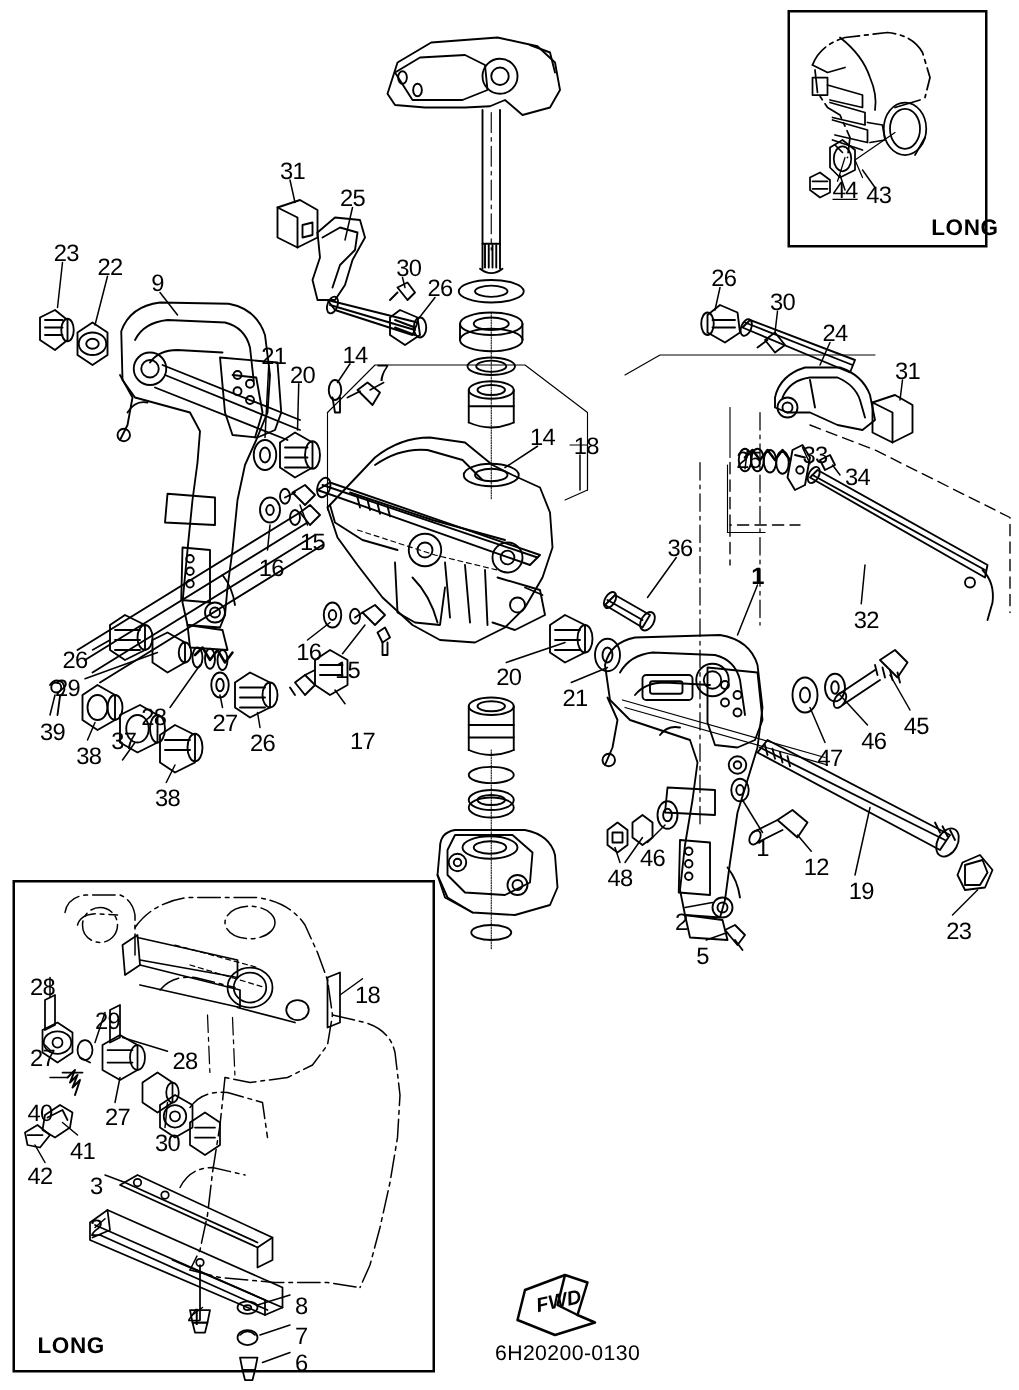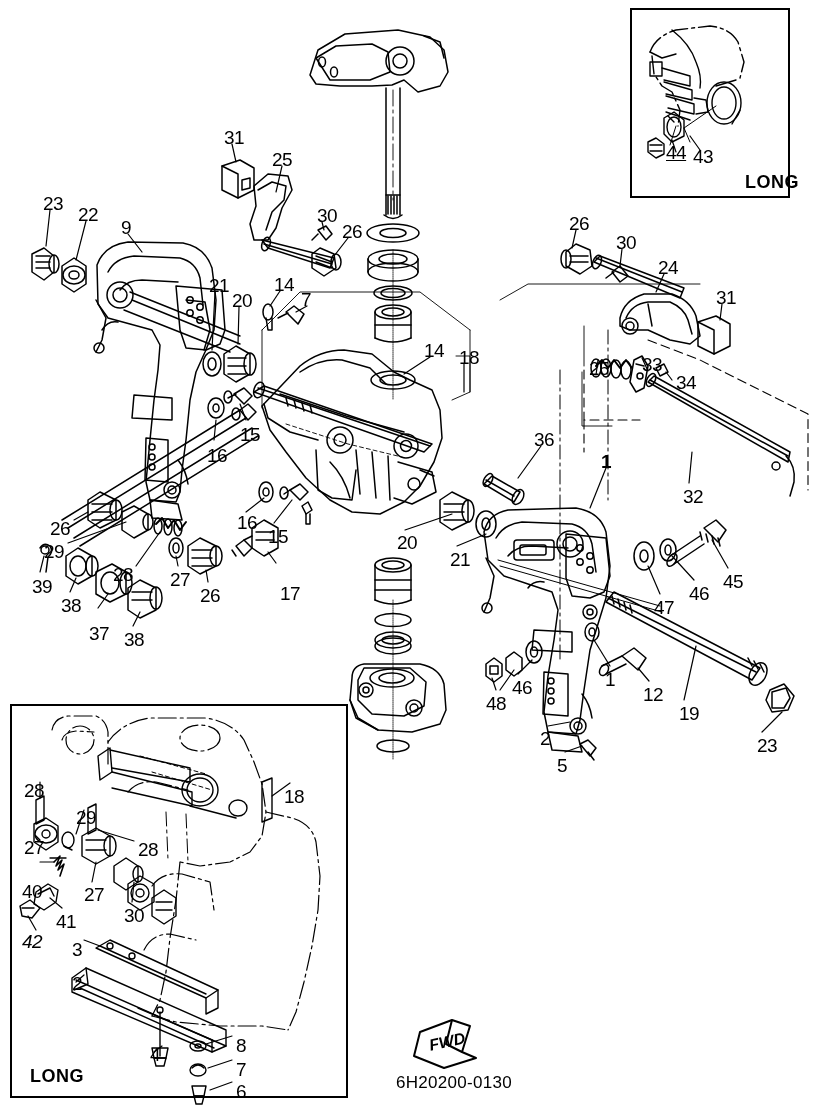--- a/index.html
+++ b/index.html
@@ -655,21 +655,21 @@
       <div class="callout" style="left: 534px; top: 430px;">36</div>
       <div class="callout bold" style="left: 601px; top: 452px;">1</div>
       <div class="callout" style="left: 683px; top: 487px;">32</div>
       <div class="callout" style="left: 50px; top: 519px;">26</div>
       <div class="callout" style="left: 44px; top: 542px;">29</div>
       <div class="callout" style="left: 113px; top: 565px;">28</div>
       <div class="callout" style="left: 170px; top: 570px;">27</div>
       <div class="callout" style="left: 200px; top: 586px;">26</div>
       <div class="callout" style="left: 32px; top: 577px;">39</div>
       <div class="callout" style="left: 61px; top: 596px;">38</div>
-      <div class="callout" style="left: 89px; top: 624px;">37</div>
+      <div class="callout" style="left: 89px; top: 584px;">37</div>
       <div class="callout" style="left: 124px; top: 630px;">38</div>
       <div class="callout" style="left: 237px; top: 513px;">16</div>
       <div class="callout" style="left: 268px; top: 527px;">15</div>
       <div class="callout" style="left: 280px; top: 567px; margin-top: 17px;">17</div>
       <div class="callout" style="left: 397px; top: 533px;">20</div>
       <div class="callout" style="left: 450px; top: 550px;">21</div>
       <div class="callout" style="left: 654px; top: 598px;">47</div>
       <div class="callout" style="left: 689px; top: 584px;">46</div>
       <div class="callout" style="left: 723px; top: 572px;">45</div>
       <div class="callout" style="left: 486px; top: 694px; text-align: center;">48</div>
@@ -682,21 +682,21 @@
       <div class="callout" style="left: 557px; top: 756px;">5</div>
       <div class="callout" style="left: 284px; top: 787px;">18</div>
       <div class="callout" style="left: 24px; top: 781px;">28</div>
       <div class="callout" style="left: 76px; top: 808px;">29</div>
       <div class="callout" style="left: 24px; top: 838px;">27</div>
       <div class="callout" style="left: 138px; top: 840px;">28</div>
       <div class="callout" style="left: 22px; top: 882px;">40</div>
       <div class="callout" style="left: 84px; top: 885px;">27</div>
       <div class="callout" style="left: 124px; top: 906px;">30</div>
       <div class="callout" style="left: 56px; top: 912px;">41</div>
-      <div class="callout" style="left: 22px; top: 932px; font-style: italic;">42</div>
+      <div class="callout" style="left: 22px; top: 932px;">42</div>
       <div class="callout" style="left: 72px; top: 940px;">3</div>
       <div class="callout" style="left: 72px; top: 974px;">2</div>
       <div class="callout" style="left: 150px; top: 1045px;">4</div>
       <div class="callout" style="left: 236px; top: 1036px;">8</div>
       <div class="callout" style="left: 236px; top: 1060px;">7</div>
       <div class="callout" style="left: 236px; top: 1082px;">6</div>
       <div class="callout" style="left: 666px; top: 143px; text-decoration: underline;">44</div>
       <div class="callout" style="left: 693px; top: 147px;">43</div>
     </div>
 

